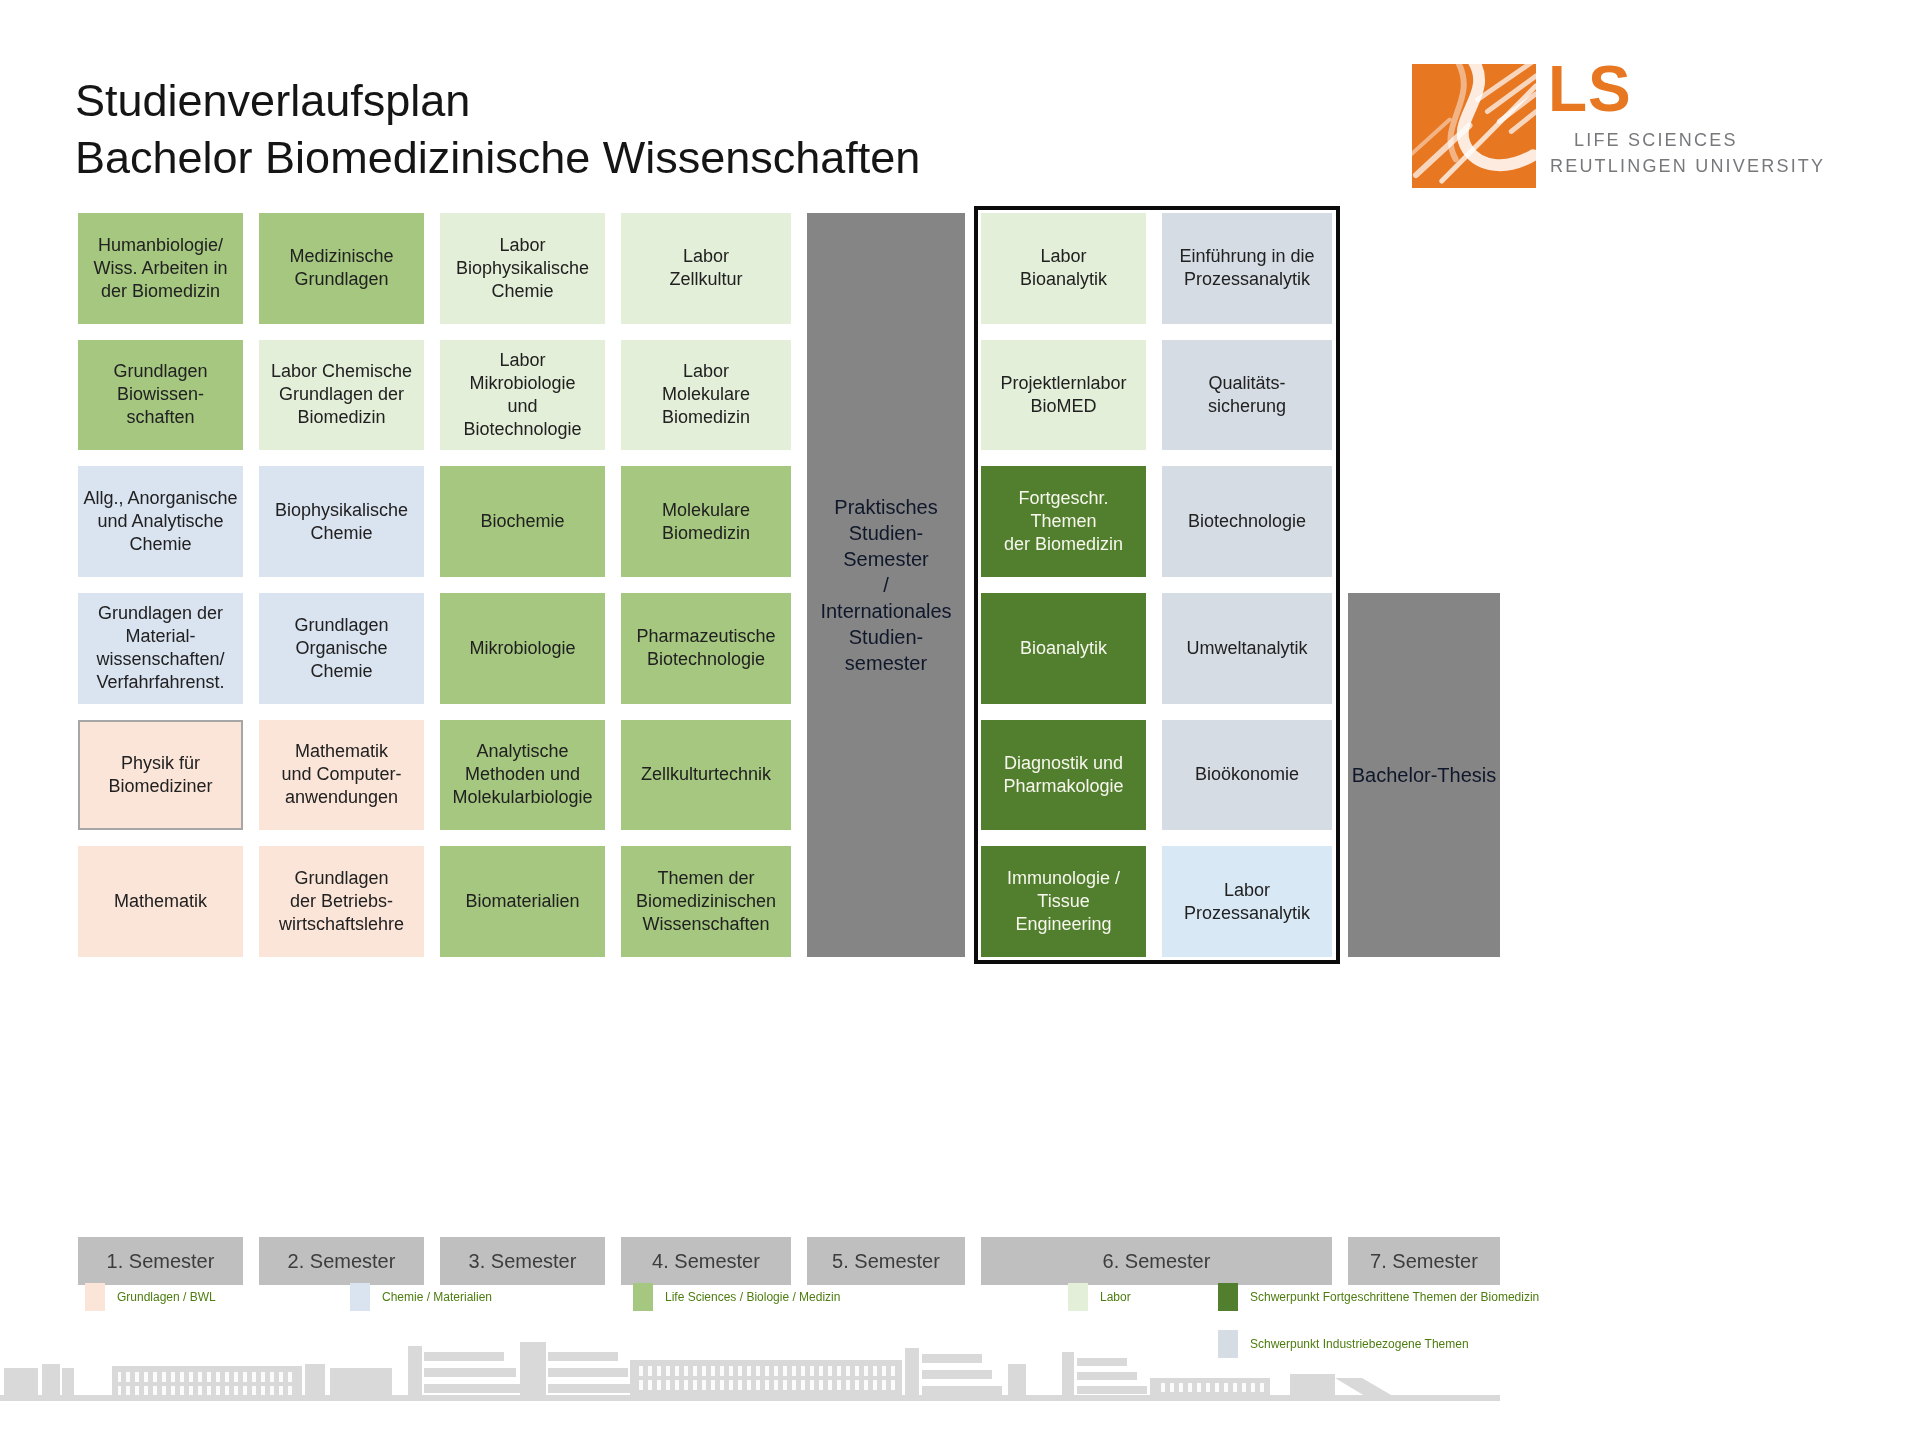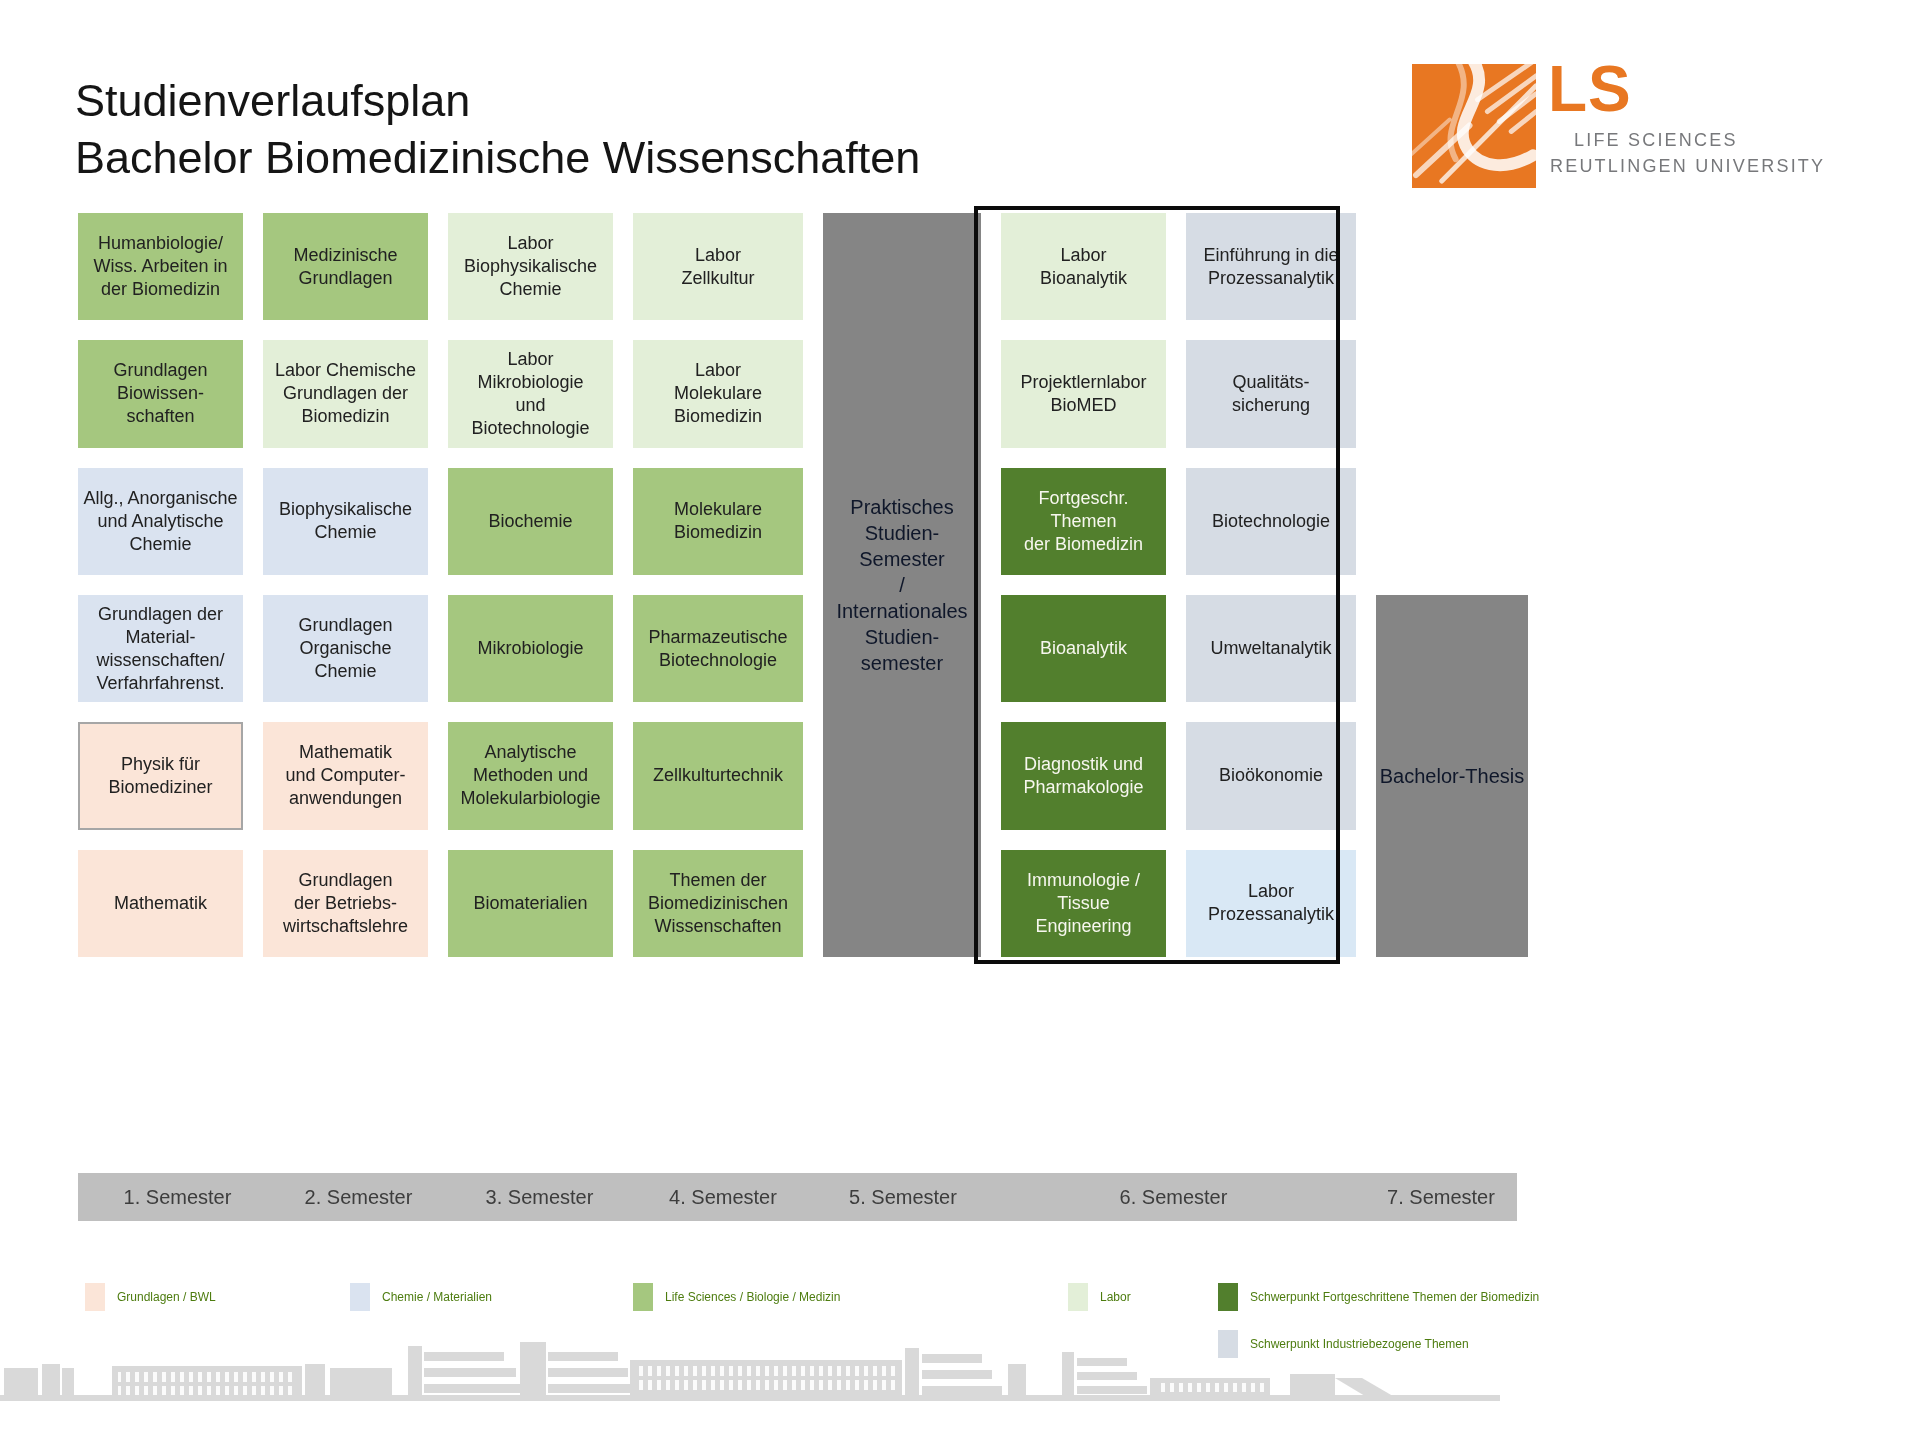--- a/index.html
+++ b/index.html
@@ -9,37 +9,37 @@
   .title{position:absolute;left:75px;top:72px;color:#151515;font-size:45px;line-height:57px;letter-spacing:0px;}
   
   .logo{position:absolute;left:1412px;top:64px;width:470px;height:130px;}
   .logo-mark{position:absolute;left:0;top:0;width:124px;height:124px;}
   .logo-ls{position:absolute;left:136px;top:-12px;color:#e87722;font-size:64px;font-weight:bold;letter-spacing:1px;}
   .logo-l1{position:absolute;left:138px;top:66px;color:#77787b;font-size:18px;letter-spacing:2.2px;margin-left:24px;}
   .logo-l2{position:absolute;left:138px;top:92px;color:#77787b;font-size:18px;letter-spacing:2.2px;}
   
   .grid{position:absolute;left:78px;top:213px;width:1424px;height:744px;display:grid;
         grid-template-columns:165px 165px 165px 170px 158px 165px 170px 152px;
-        grid-template-rows:repeat(6,1fr);column-gap:16px;row-gap:16px;gap:20px;}
+        grid-template-rows:repeat(6,1fr);column-gap:16px;row-gap:16px;}
   .b{display:flex;align-items:center;justify-content:center;text-align:center;
      white-space:pre-line;font-size:18px;line-height:23px;color:#212121;padding:3px;}
   .green{background:#a5c77f;}
   .lab{background:#e3efd8;}
   .chem{background:#dae3f0;}
   .bwl{background:#fbe5d8;}
   .bordered{border:2px solid #a6a6a6;}
   .dark{background:#527f2d;color:#f7f7ef;}
   .ind{background:#d6dce4;}
   .labblue{background:#d9e8f5;}
   .gray5{background:#858585;color:#0f172a;font-size:20px;line-height:26px;}
   .green7{background:#6fae47;color:#ffffff;font-size:20px;line-height:26px;}
   .frame6{position:absolute;left:974px;top:206px;width:358px;height:750px;border:4px solid #0b0b0b;pointer-events:none;}
   
-  .semlabel{position:absolute;top:1173px;height:48px;background:#bfbfbf;color:#3d3d3d;
-            display:flex;align-items:center;justify-content:center;font-size:20px;padding-left:17px;}
+  .semlabel{position:absolute;top:1237px;height:48px;background:#bfbfbf;color:#3d3d3d;
+            display:flex;align-items:center;justify-content:center;font-size:20px;}
   
   .lgd{position:absolute;display:flex;align-items:center;gap:12px;}
   .sw{width:20px;height:28px;flex:0 0 auto;}
   .lgd span{font-size:12px;color:#4d7c0f;white-space:nowrap;}
   
   .buildings{position:absolute;left:0;top:1338px;}
 </style>
 </head>
 <body>
 

